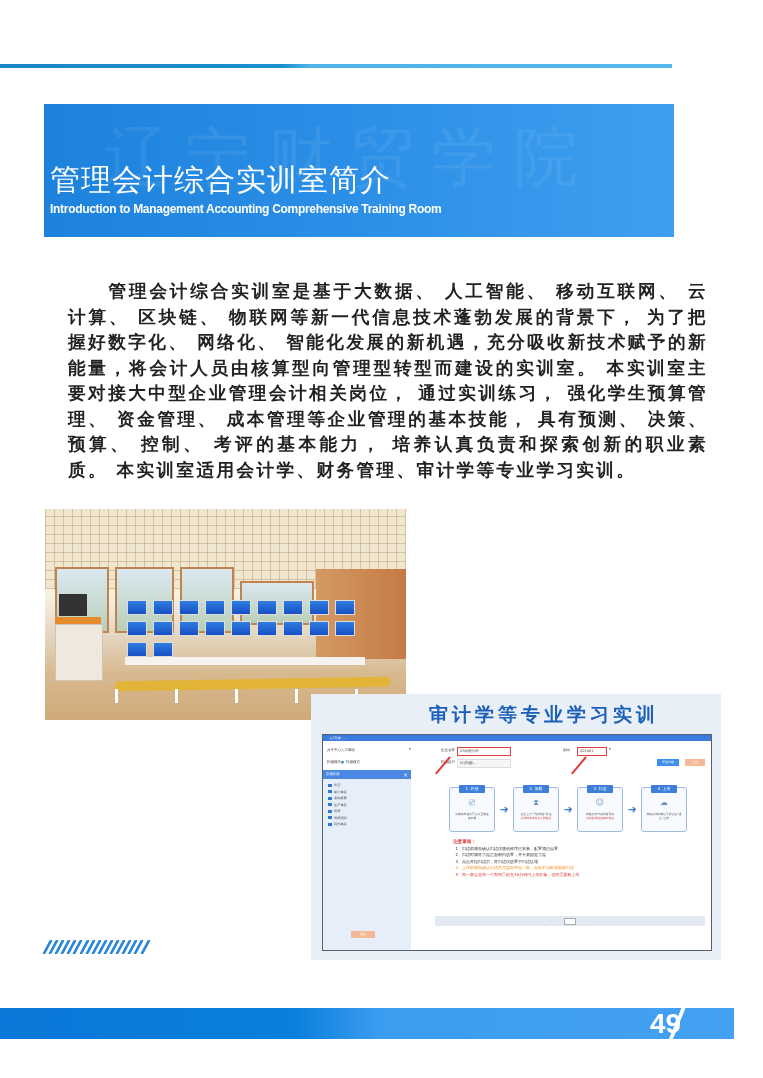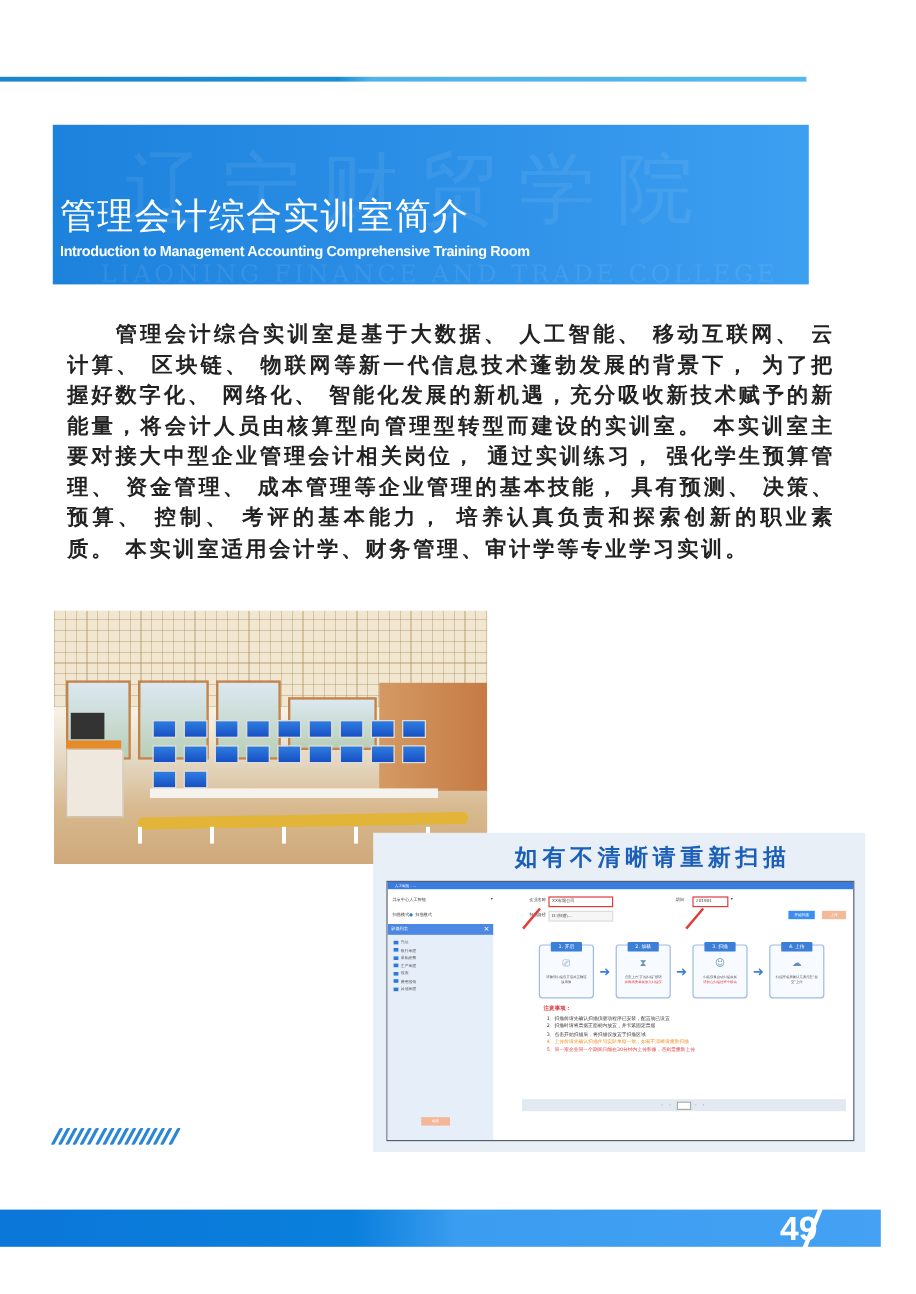--- a/index.html
+++ b/index.html
@@ -12,21 +12,21 @@
   .title-banner .watermark { position: absolute; left: 60px; top: 10px; font-family: "DejaVu Serif", serif;
                   font-size: 64px; color: rgba(255,255,255,0.07); letter-spacing: 18px; white-space: nowrap; }
   .title-banner .watermark2 { position: absolute; left: 40px; top: 112px; font-family: "DejaVu Serif", serif;
                   font-size: 20px; color: rgba(255,255,255,0.08); letter-spacing: 3px; white-space: nowrap; }
   .title-zh { position: absolute; left: 6px; top: 56px; color: #ffffff; font-size: 30px; font-weight: normal;
               letter-spacing: 1px; white-space: nowrap; }
   .title-en { position: absolute; left: 6px; top: 98px; color: #ffffff; font-family: "Liberation Sans", sans-serif;
               font-size: 12px; font-weight: bold; letter-spacing: -0.3px; white-space: nowrap; text-align: right; }
   .intro { position: absolute; left: 52px; top: 262px; width: 640px; font-family: "DejaVu Serif", serif;
            font-size: 17.6px; font-weight: bold; line-height: 25.5px; color: #222; text-align: justify;
-           letter-spacing: 2.4px; text-indent: 2.3em; margin: 4px; }
+           letter-spacing: 2.4px; text-indent: 2.3em; margin: 16px; }
   .photo { position: absolute; left: 45px; top: 509px; width: 361px; height: 211px; overflow: hidden;
            background: linear-gradient(180deg, #e9d9b6 0%, #f3e7cc 22%, #f7f1e4 40%, #e3d6c0 60%, #d8b98f 78%, #cfa97b 100%); }
   .photo .ceiling { position: absolute; left: 0; top: 0; width: 100%; height: 80px;
           background-image: repeating-linear-gradient(90deg, rgba(160,130,80,0.35) 0 1px, transparent 1px 9px),
                             repeating-linear-gradient(0deg, rgba(160,130,80,0.35) 0 1px, transparent 1px 9px);
           background-color: #f1e6cf; }
   .photo .window { position: absolute; top: 58px; height: 62px; background: linear-gradient(180deg,#dbe8f1,#b9cfb7); border: 2px solid #c2844e; }
   .photo .wall-r { position: absolute; right: 0; top: 60px; width: 90px; height: 90px; background: linear-gradient(90deg,#d49a63,#c67a44); }
   .photo .podium { position: absolute; left: 10px; top: 115px; width: 46px; height: 55px; background: #efe8de; border: 1px solid #cfc3b3; }
   .photo .podium-top { position: absolute; left: 10px; top: 108px; width: 46px; height: 10px; background: #e58b2b; }
@@ -82,21 +82,20 @@
   .page-num { position: absolute; left: 650px; top: 1008px; width: 44px; height: 31px; color: #fff; font-family: "Liberation Sans", sans-serif;
               font-size: 28px; font-weight: bold; line-height: 31px; }
 </style>
 </head>
 <body>
 
 <div class="top-rule"></div>
 
 <div class="title-banner">
   <div class="watermark">辽宁财贸学院</div>
-  <div class="watermark2">LIAONING FINANCE AND TRADE COLLEGE</div>
   <div class="title-zh">管理会计综合实训室简介</div>
   <div class="title-en">Introduction to Management Accounting Comprehensive Training Room</div>
 </div>
 
 <p class="intro">管理会计综合实训室是基于大数据、 人工智能、 移动互联网、 云计算、 区块链、 物联网等新一代信息技术蓬勃发展的背景下， 为了把握好数字化、 网络化、 智能化发展的新机遇，充分吸收新技术赋予的新能量，将会计人员由核算型向管理型转型而建设的实训室。 本实训室主要对接大中型企业管理会计相关岗位， 通过实训练习， 强化学生预算管理、 资金管理、 成本管理等企业管理的基本技能， 具有预测、 决策、 预算、 控制、 考评的基本能力， 培养认真负责和探索创新的职业素质。 本实训室适用会计学、财务管理、审计学等专业学习实训。</p>
 
 <div class="photo">
   <div class="ceiling"></div>
   <div class="window" style="left:10px;width:50px;"></div>
   <div class="window" style="left:70px;width:55px;"></div>
@@ -128,21 +127,21 @@
       <span class="mon"></span>
       <span class="mon"></span>
   </div>
   <div class="desks"></div>
   <div class="bench"></div>
   <div class="bench-legs"></div>
 
 </div>
 
 <div class="shot">
-  <div class="shot-title">如有不清晰请重新扫描</div>
+  <div class="shot-title">审计学等专业学习实训</div>
   <div class="win">
     <div class="win-bar">人工智能 - ...</div>
 
     <div class="row1">
       <span class="tiny" style="position:absolute;left:0;top:1px;">共享中心</span>
       <span class="tiny" style="position:absolute;left:14px;top:1px;">人工智能</span>
       <span class="tiny" style="position:absolute;left:82px;top:0;">▾</span>
       <span class="tiny" style="position:absolute;left:114px;top:1px;">企业名称</span>
       <div class="inp hl" style="left:130px;top:0;width:52px;">
         <span class="tiny" style="position:absolute;left:2px;top:1px;">XX有限公司</span>

